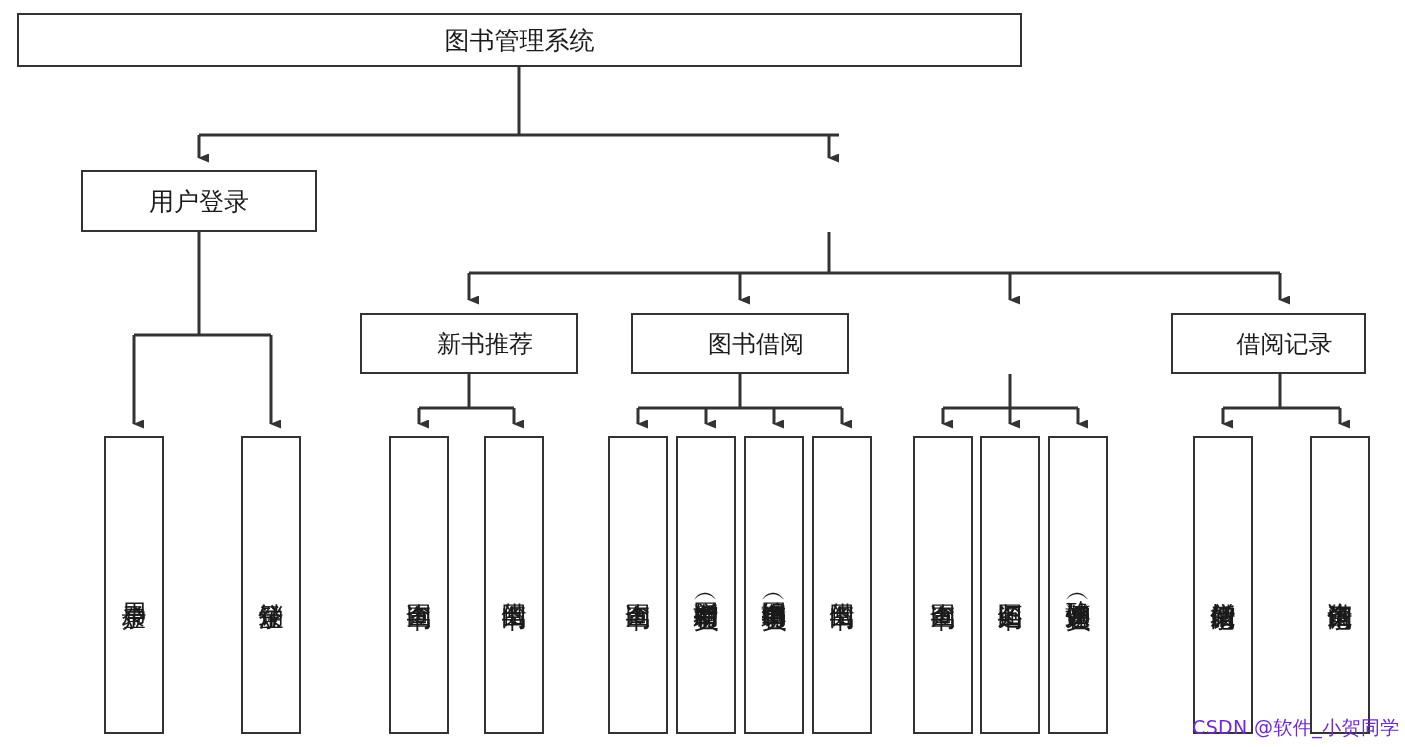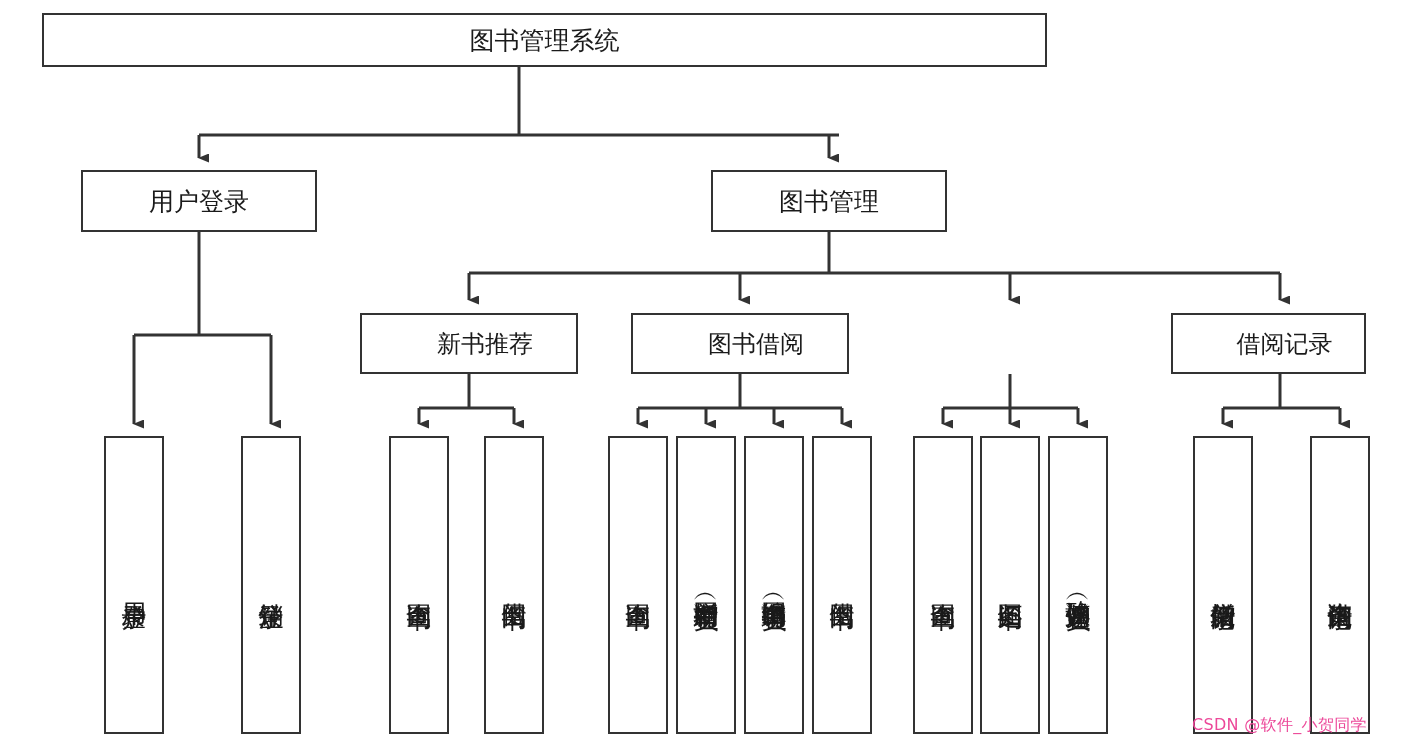--- a/index.html
+++ b/index.html
@@ -49,22 +49,22 @@
     letter-spacing: 0.04em;
     white-space: nowrap;
     text-align: center;
   }
   .root-label   { font-size: 25px; }
   .lvl2-label   { font-size: 25px; }
   .lvl3-label   { font-size: 24px; margin-left: 32px; }
   .leaf .vlabel { font-size: 25px; }
   .watermark {
     position: absolute;
-    font-size: 16px;
-    color: #ec4899;
+    font-size: 19px;
+    color: #6d28d9;
     white-space: nowrap;
     letter-spacing: 0.02em;
   }
 </style>
 </head>
 <body>
 
 <div id="canvas">
 
   <svg id="wires" viewBox="0 0 1405 747" xmlns="http://www.w3.org/2000/svg">
@@ -111,29 +111,26 @@
       <path d="M1010,408 L1010,424" marker-end="url(#arrow)"></path>
       <path d="M1078,408 L1078,424" marker-end="url(#arrow)"></path>
 
       <path d="M1280,374 L1280,408"></path>
       <path d="M1223,408 L1340,408"></path>
       <path d="M1223,408 L1223,424" marker-end="url(#arrow)"></path>
       <path d="M1340,408 L1340,424" marker-end="url(#arrow)"></path>
     </g>
   </svg>
 
-  <div class="node horiz" style="left:17px; top:13px; width:1005px; height:54px;margin-left:25px;">
+  <div class="node horiz" style="left:17px; top:13px; width:1005px; height:54px;">
     <span class="root-label">图书管理系统</span>
   </div>
 
   <div class="node horiz" style="left:81px; top:170px; width:236px; height:62px;">
     <span class="lvl2-label">用户登录</span>
-  </div>
-  <div class="node horiz" style="left:711px; top:170px; width:236px; height:62px;">
-    <span class="lvl2-label">图书管理</span>
   </div>
 
   <div class="node horiz" style="left:360px; top:313px; width:218px; height:61px;">
     <span class="lvl3-label">新书推荐</span>
   </div>
   <div class="node horiz" style="left:631px; top:313px; width:218px; height:61px;">
     <span class="lvl3-label">图书借阅</span>
   </div>
   <div class="node horiz" style="left:1171px; top:313px; width:195px; height:61px;">
     <span class="lvl3-label">借阅记录</span>

